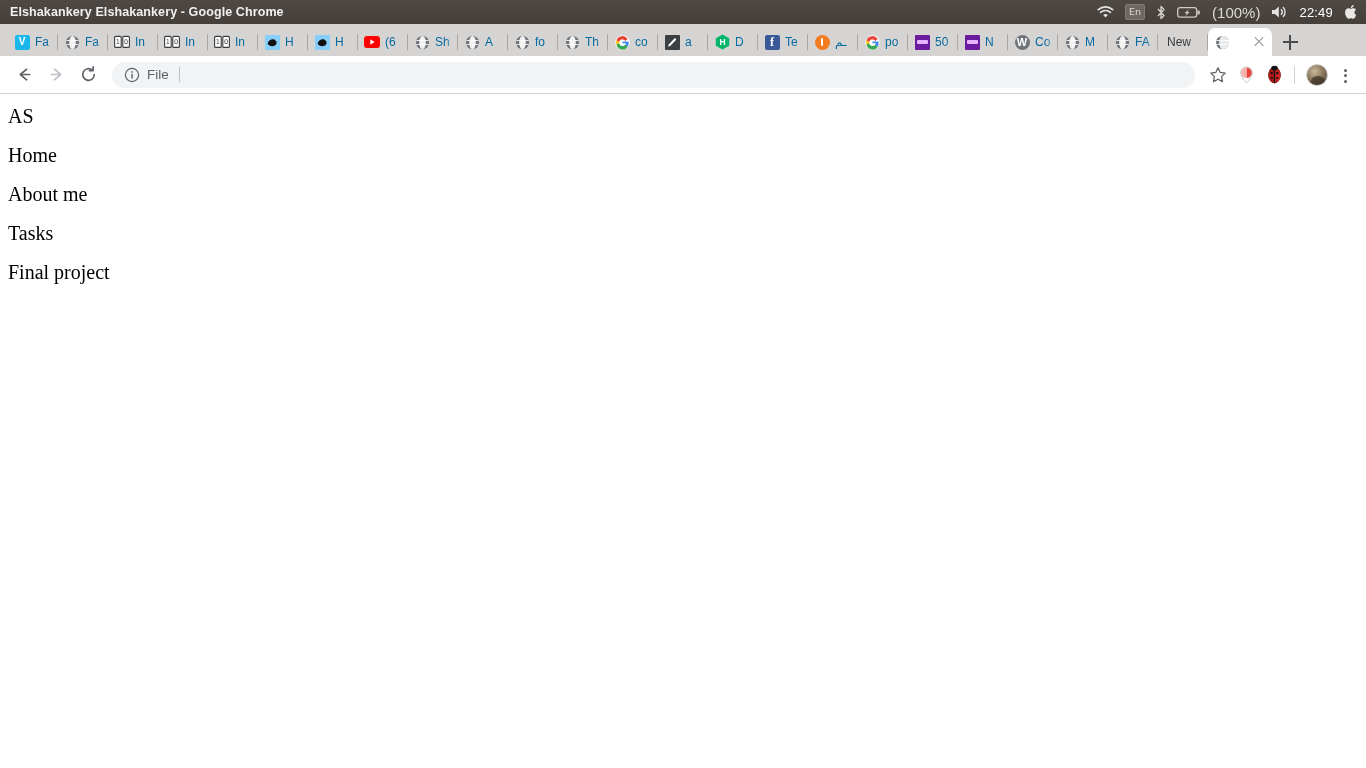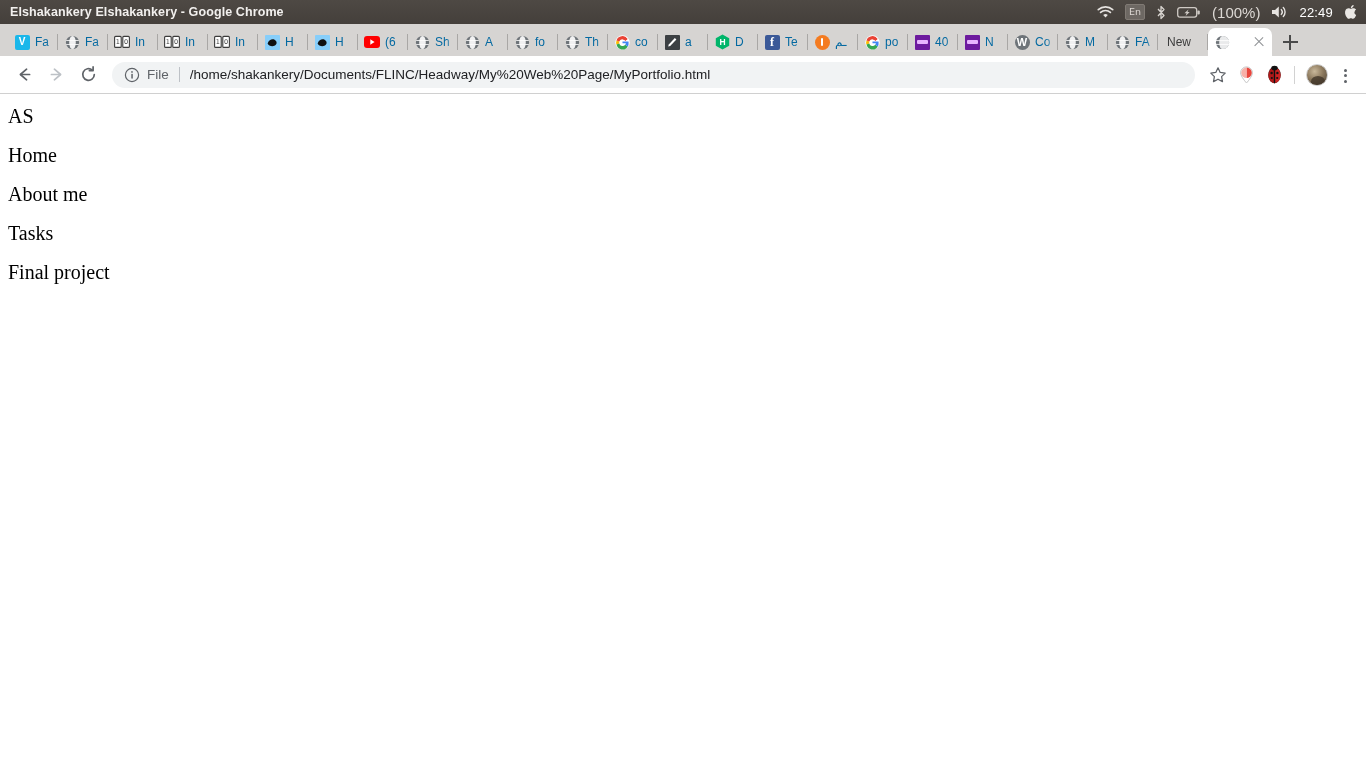--- a/index.html
+++ b/index.html
@@ -465,21 +465,21 @@
           </svg>
         </span>
         <span class="tab-label">po</span>
       </div>
       <div class="tab">
         <span class="tab-fav">
           <span class="fav-sq" style="background:#6d1b9e;border-radius:1px">
             <span style="display:block;width:11px;height:3.5px;background:#e8b4ff;border-radius:1px"></span>
           </span>
         </span>
-        <span class="tab-label">40</span>
+        <span class="tab-label">50</span>
       </div>
       <div class="tab">
         <span class="tab-fav">
           <span class="fav-sq" style="background:#6d1b9e;border-radius:1px">
             <span style="display:block;width:11px;height:3.5px;background:#e8b4ff;border-radius:1px"></span>
           </span>
         </span>
         <span class="tab-label">N</span>
       </div>
       <div class="tab">
@@ -554,21 +554,20 @@
   <div class="omnibox">
     <span class="omni-info">
       <svg width="16" height="16" viewBox="0 0 16 16">
         <circle cx="8" cy="8" r="6.6" stroke="#5f6368" stroke-width="1.2" fill="none"></circle>
         <circle cx="8" cy="4.9" r="0.85" fill="#5f6368"></circle>
         <rect x="7.3" y="6.7" width="1.5" height="5" rx=".7" fill="#5f6368"></rect>
       </svg>
     </span>
     <span class="omni-scheme">File</span>
     <span class="omni-divider"></span>
-    <span class="omni-url" placeholder="Search Google or type a URL">/home/shakankery/Documents/FLINC/Headway/My%20Web%20Page/MyPortfolio.html</span>
   </div>
 
   <div class="tb-icon">
     <svg width="18" height="18" viewBox="0 0 18 18">
       <path d="M9 1.8 L11.2 6.4 L16.2 7.1 L12.6 10.6 L13.5 15.6 L9 13.2 L4.5 15.6 L5.4 10.6 L1.8 7.1 L6.8 6.4 Z" stroke="#5f6368" stroke-width="1.25" fill="none" stroke-linejoin="round"></path>
     </svg>
   </div>
 
   <div class="tb-icon">
     <svg width="17" height="18" viewBox="0 0 17 18">

